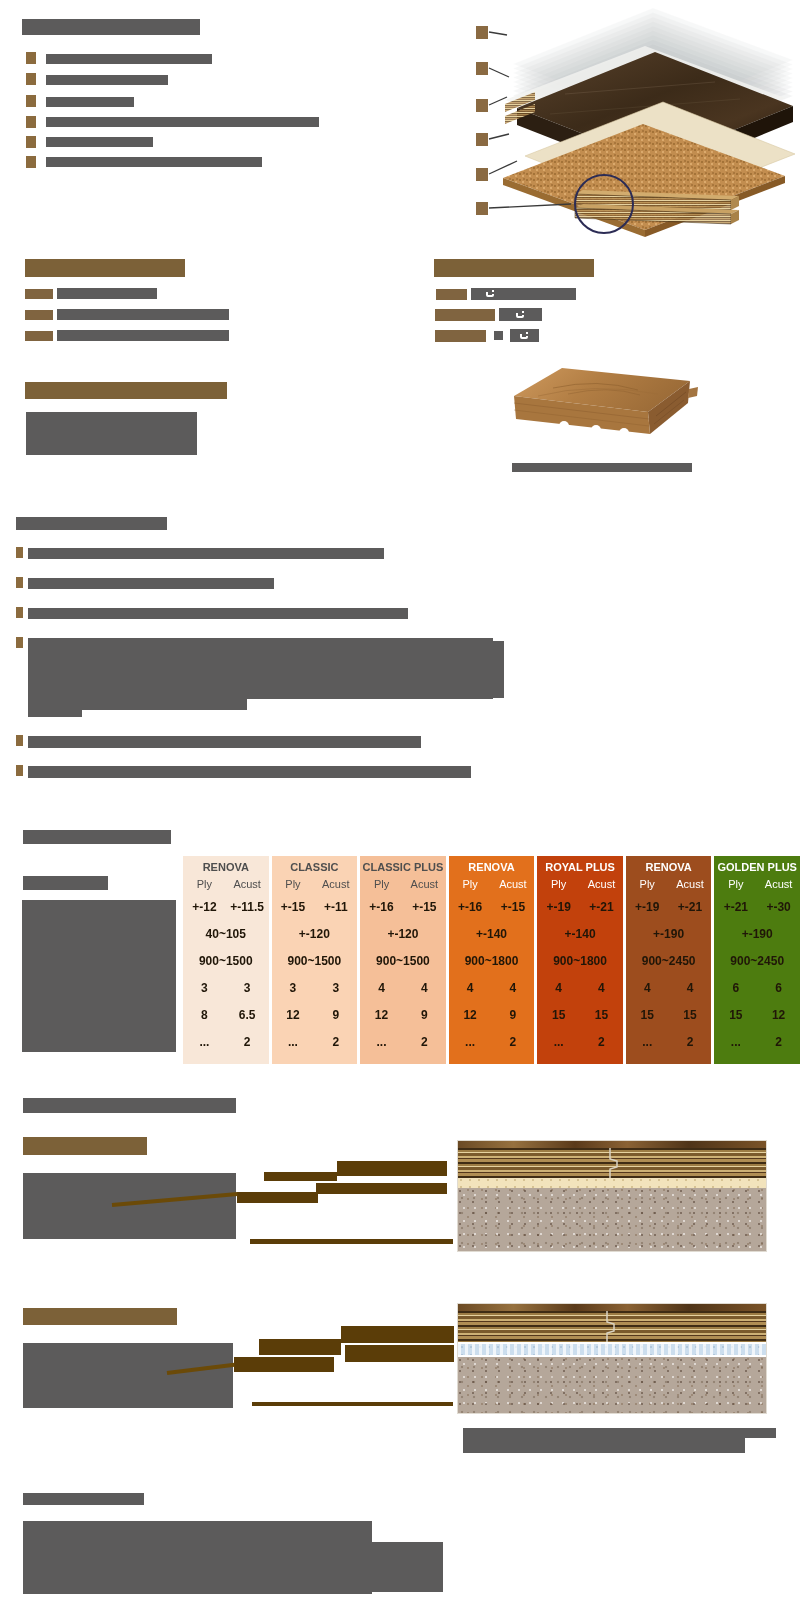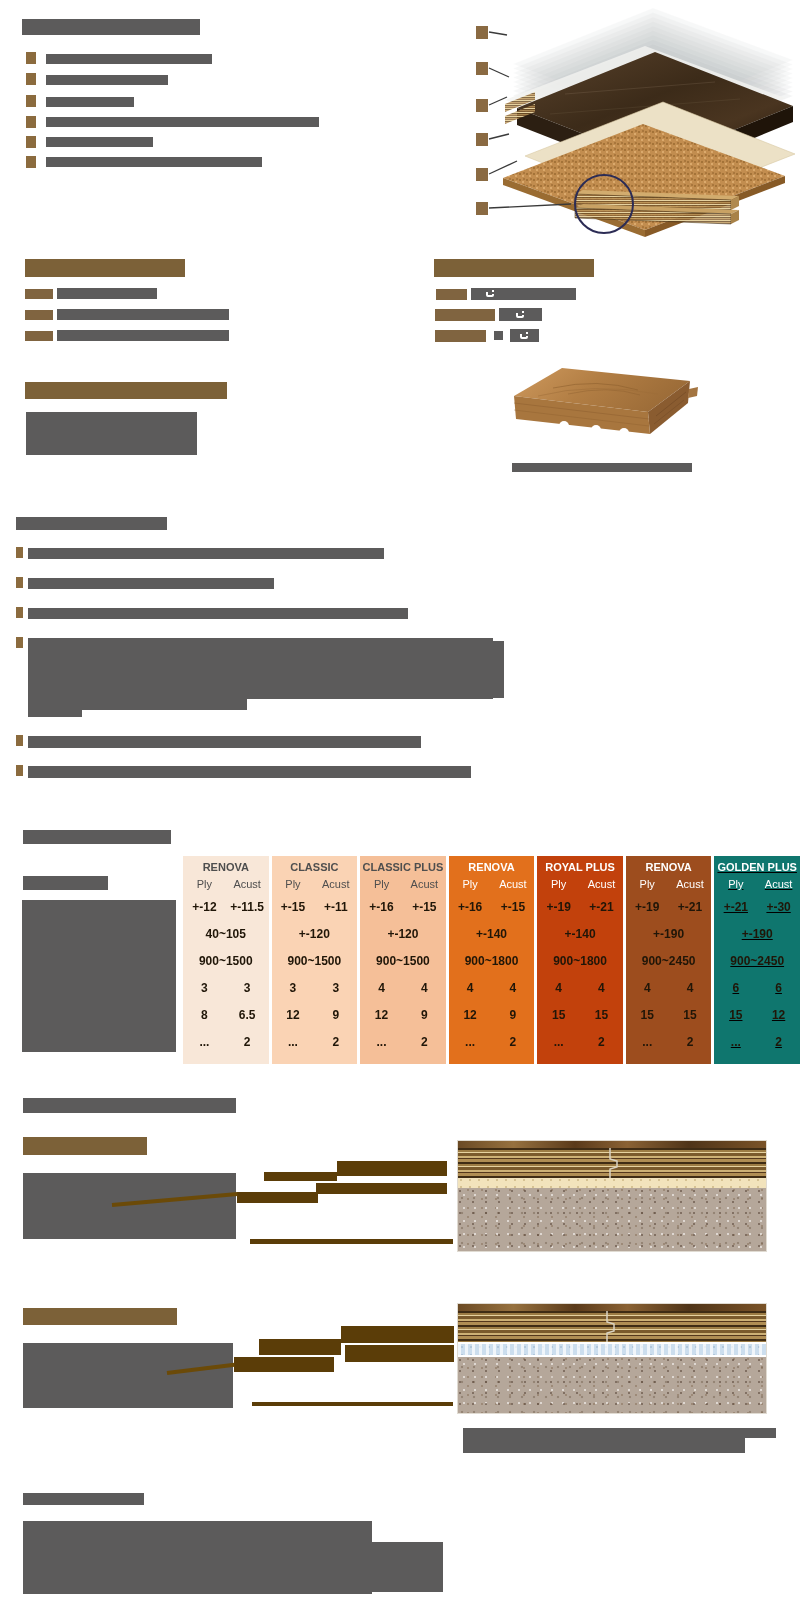--- a/index.html
+++ b/index.html
@@ -365,21 +365,21 @@
         </div>
         <div class="crow pair">
           <span>15</span>
           <span>15</span>
         </div>
         <div class="crow pair">
           <span>...</span>
           <span>2</span>
         </div>
       </div>
-    <div class="col dark" style="background: #0f766e; text-decoration: underline;">
+    <div class="col dark" style="background: #4d7c0f;">
         <div class="cname">GOLDEN PLUS</div>
         <div class="crow sub">
           <span>Ply</span>
           <span>Acust</span>
         </div>
         <div class="crow pair">
           <span>+-21</span>
           <span>+-30</span>
         </div>
         <div class="crow merged">+-190</div>

